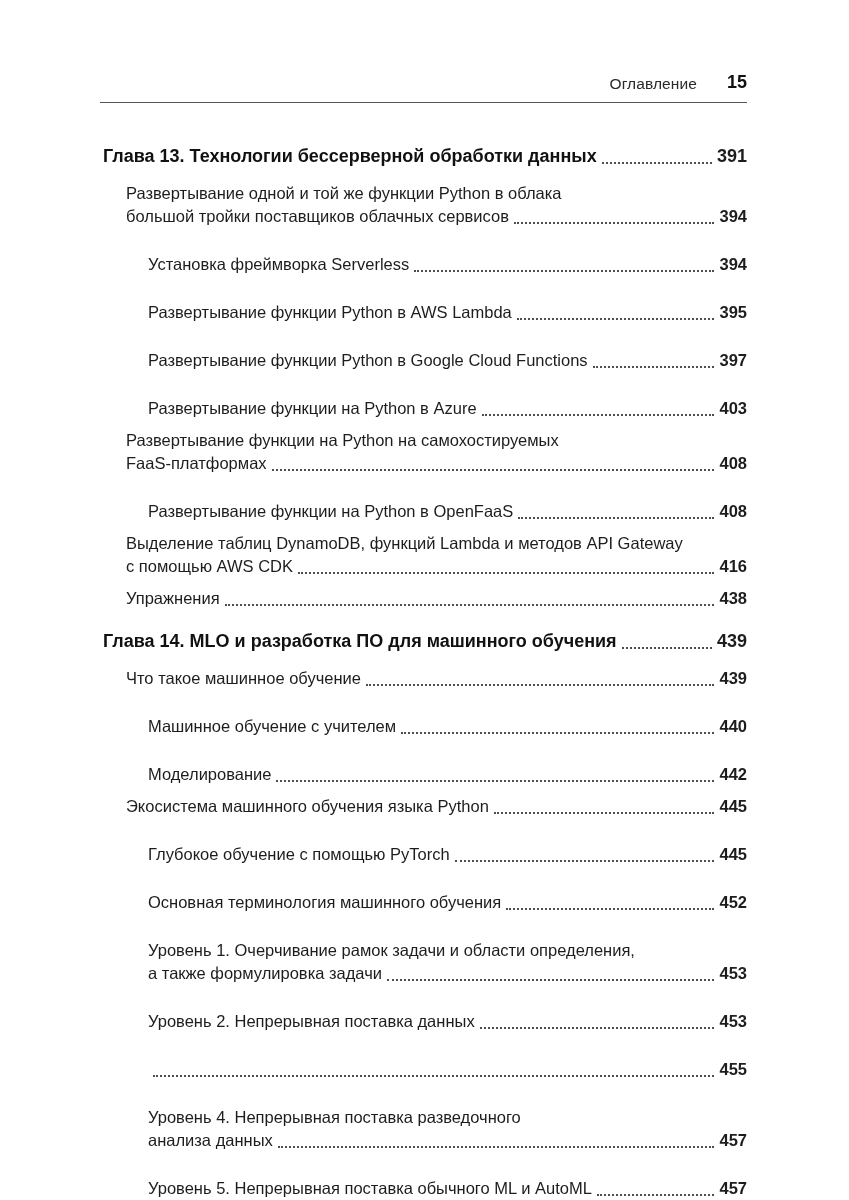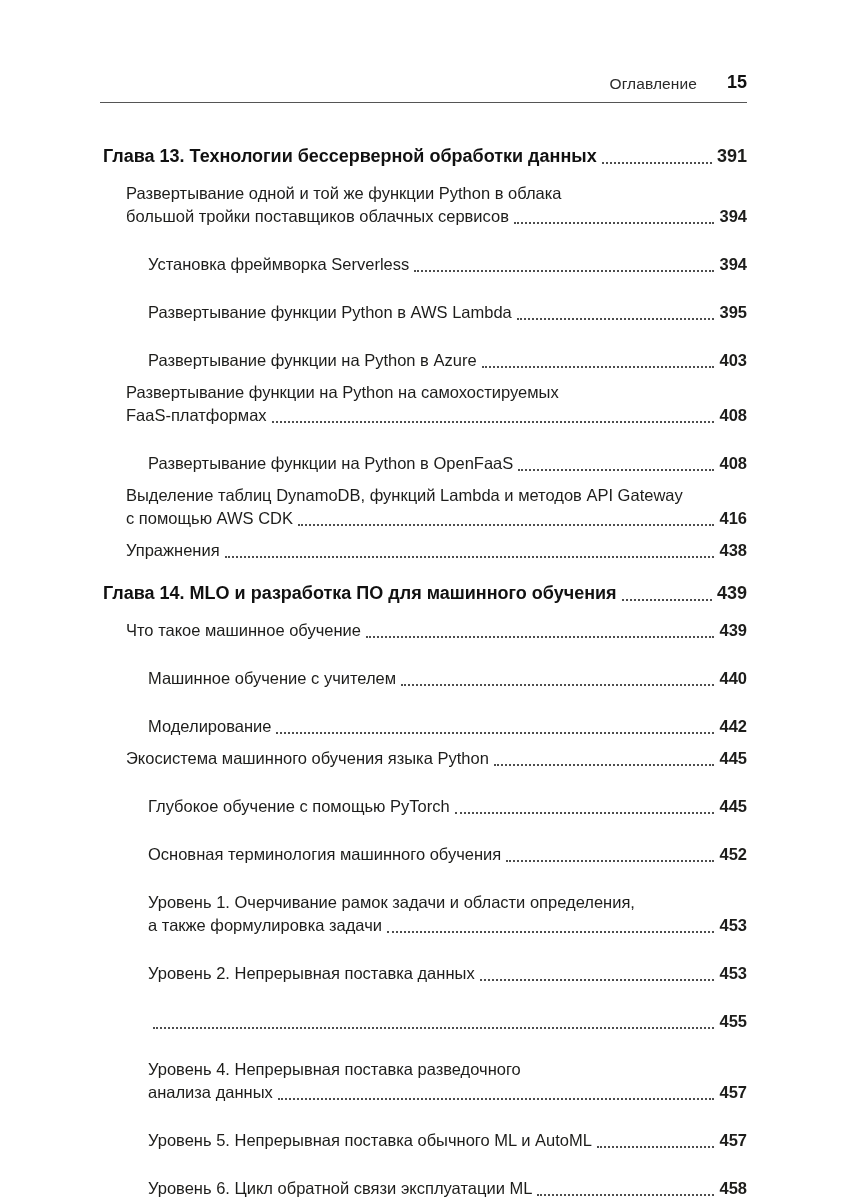--- a/index.html
+++ b/index.html
@@ -124,20 +124,27 @@
       </div>
       <div class="entry lvl2">
         <div class="row-last">
           <span class="txt">Развертывание функции Python в AWS Lambda</span>
           <span class="dots"></span>
           <span class="pg">395</span>
         </div>
       </div>
       <div class="entry lvl2">
         <div class="row-last">
+          <span class="txt">Развертывание функции Python в Google Cloud Functions</span>
+          <span class="dots"></span>
+          <span class="pg">397</span>
+        </div>
+      </div>
+      <div class="entry lvl2">
+        <div class="row-last">
           <span class="txt">Развертывание функции на Python в Azure</span>
           <span class="dots"></span>
           <span class="pg">403</span>
         </div>
       </div>
       <div class="entry lvl1">
         <div class="cont-line">Развертывание функции на Python на самохостируемых</div>
         <div class="row-last">
           <span class="txt">FaaS-платформах</span>
           <span class="dots"></span>

